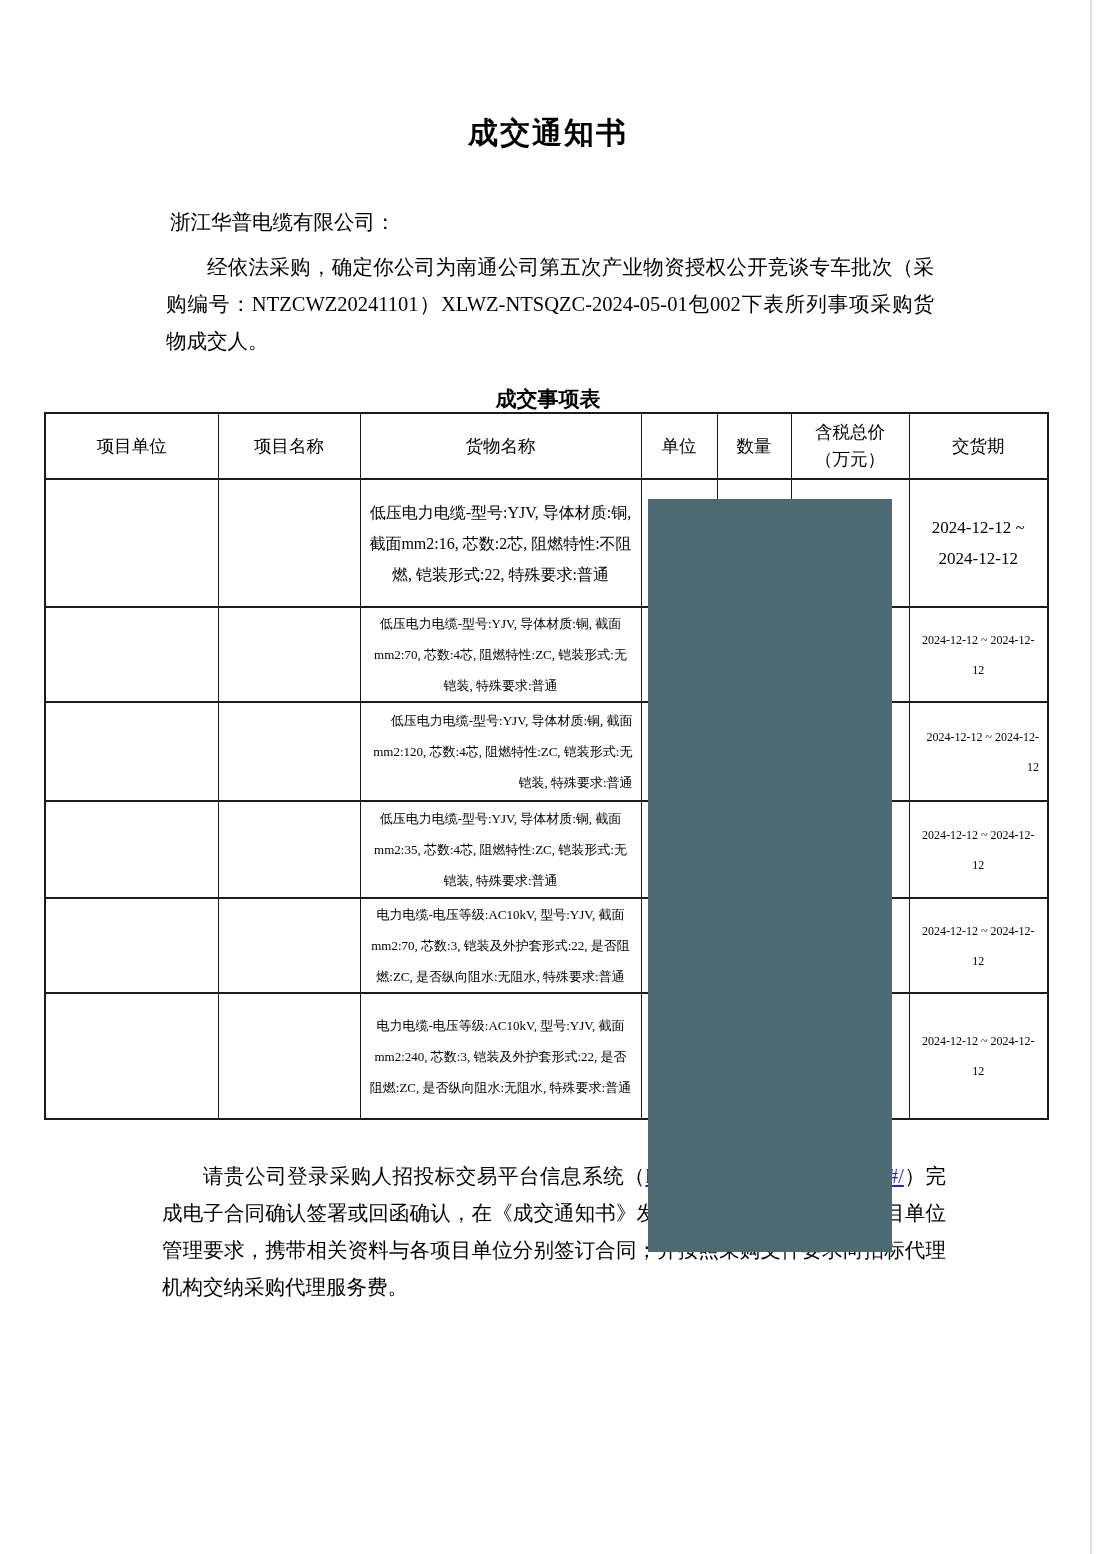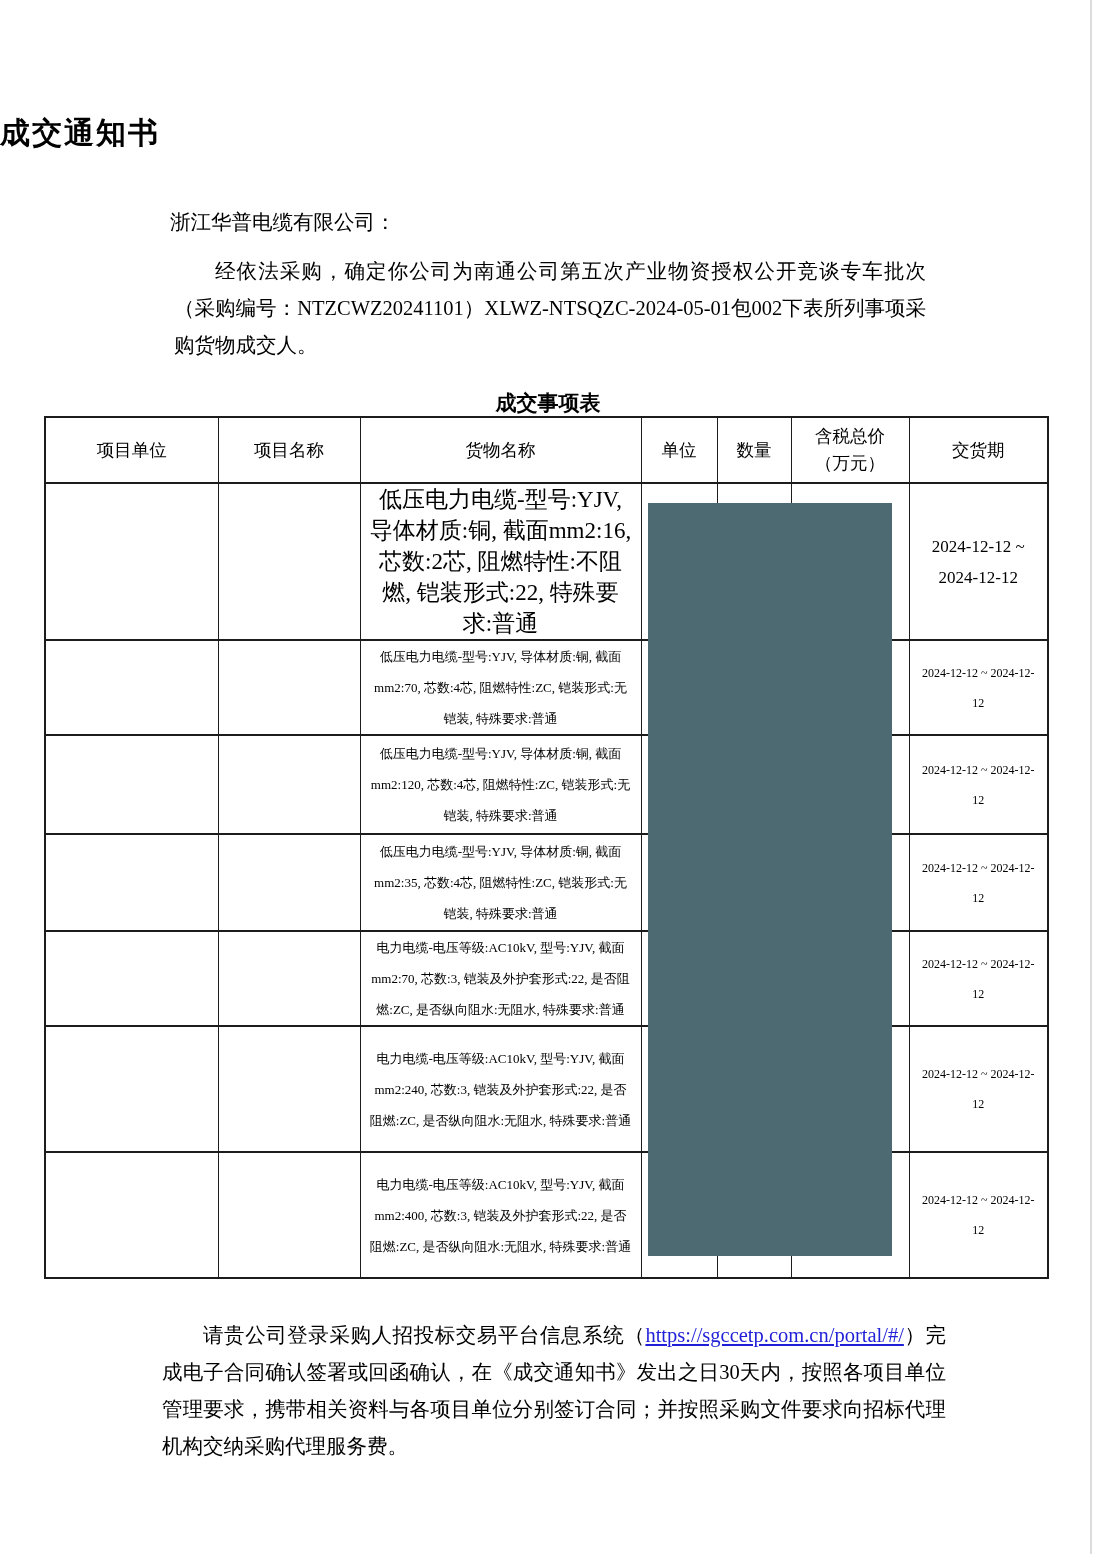--- a/index.html
+++ b/index.html
@@ -10,32 +10,33 @@
     font-family:"Liberation Serif","DejaVu Serif",serif;
     color:#000;
     overflow:hidden;
   }
   .page-edge-line {
     position:absolute; top:0; right:4px; width:2px; height:1554px;
     background:#dcdcdc;
   }
   .doc-title {
     padding-top:112px;
+    text-align:center;
     font-size:30px; line-height:42px;
     font-weight:bold;
     letter-spacing:2px;
   }
   .content {
     margin:50px 158px 0 162px;
     font-size:20.5px;
     line-height:37px;
   }
   .recipient { margin:8px; }
   .intro {
-    margin:12px;
+    margin:4px;
     text-indent:2em;
     text-align:justify;
   }
   .table-title {
     text-align:center;
     font-size:21px; line-height:26px;
     font-weight:bold;
     margin-top:26px;
   }
   .table-wrap {
@@ -62,27 +63,27 @@
   }
   table.award { border-width:2px; }
   th.hd {
     height:64px;
     font-size:17.5px;
     font-weight:normal;
     line-height:27px;
   }
   tr.h1 td { height:126px; }
   tr.h2 td { height:93px; }
-  tr.h3 td { height:97px; }
+  tr.h3 td { height:97px;text-align:right; }
   tr.h4 td { height:62px; }
   tr.h5 td { height:95px; }
   tr.h6 td { height:89px; }
   tr.h7 td { height:124px; }
   tr.h8 td { height:124px; }
-  .row-big  td.goods    { font-size:23px; line-height:31px; }
+  .row-big  td.goods    { font-size:16px; line-height:31px; }
   .row-big  td.delivery { font-size:17px;   line-height:31px; }
   .row-small td.goods    { font-size:13px; line-height:31px; }
   .row-small td.delivery { font-size:12px; line-height:30px; }
   td.delivery { padding:0 6px; }
   .redaction {
     position:absolute;
     left:604px; top:87px;
     width:244px; height:753px;
   }
   .footer {
@@ -178,27 +179,18 @@
       </tr>
       <tr class="h7 row-small">
         <td></td>
         <td></td>
         <td class="goods">电力电缆-电压等级:AC10kV, 型号:YJV, 截面mm2:240, 芯数:3, 铠装及外护套形式:22, 是否阻燃:ZC, 是否纵向阻水:无阻水, 特殊要求:普通</td>
         <td></td>
         <td></td>
         <td></td>
         <td class="delivery">2024-12-12 ~ 2024-12-12</td>
       </tr>
-      <tr class="h8 row-small">
-        <td></td>
-        <td></td>
-        <td class="goods">电力电缆-电压等级:AC10kV, 型号:YJV, 截面mm2:400, 芯数:3, 铠装及外护套形式:22, 是否阻燃:ZC, 是否纵向阻水:无阻水, 特殊要求:普通</td>
-        <td></td>
-        <td></td>
-        <td></td>
-        <td class="delivery">2024-12-12 ~ 2024-12-12</td>
-      </tr>
     </tbody>
   </table>
   <div class="redaction" style="background: rgb(77, 105, 114);"></div>
 </div>
 
 <div class="footer"><span>请贵公司登录采购人招投标交易平台信息系统（</span><a href="#" class="portal-link" style="color: rgb(31, 31, 216); margin-top: 12px;">https://sgccetp.com.cn/portal/#/</a><span>）完成电子合同确认签署或回函确认，在《成交通知书》发出之日30天内，按照各项目单位管理要求，携带相关资料与各项目单位分别签订合同；并按照采购文件要求向招标代理机构交纳采购代理服务费。</span></div>
 
 </body></html>

